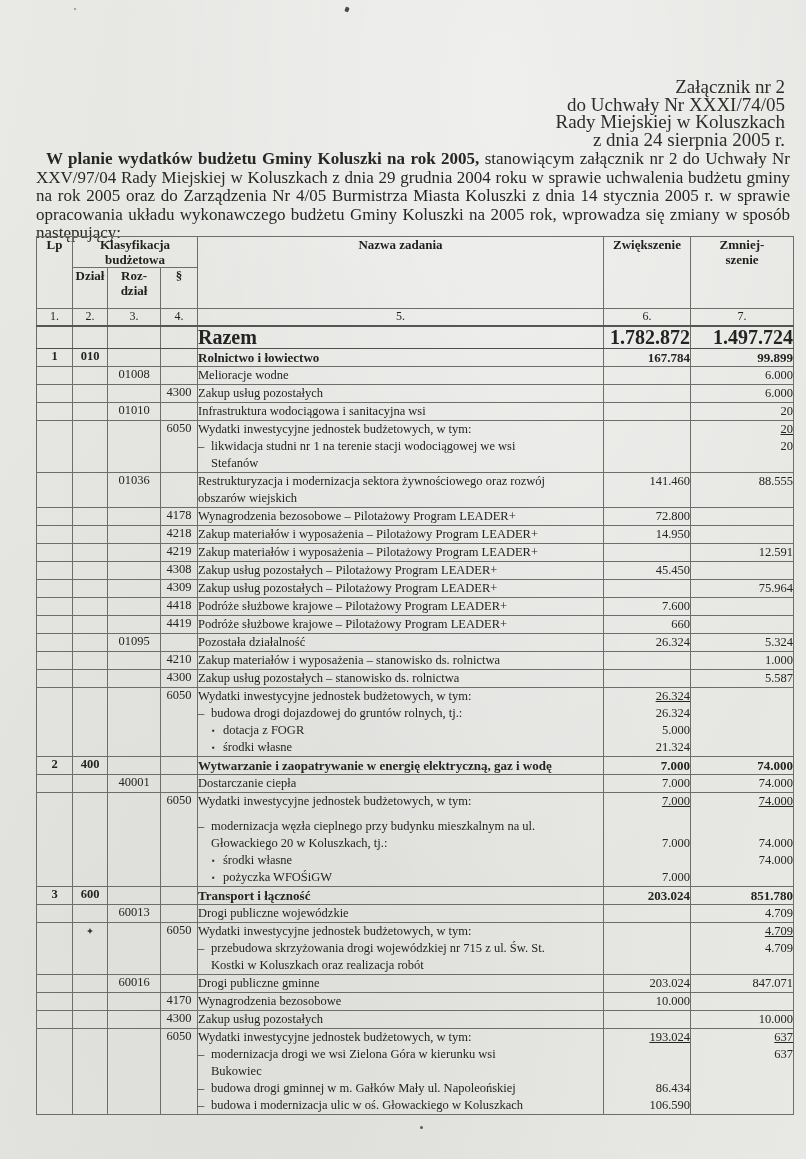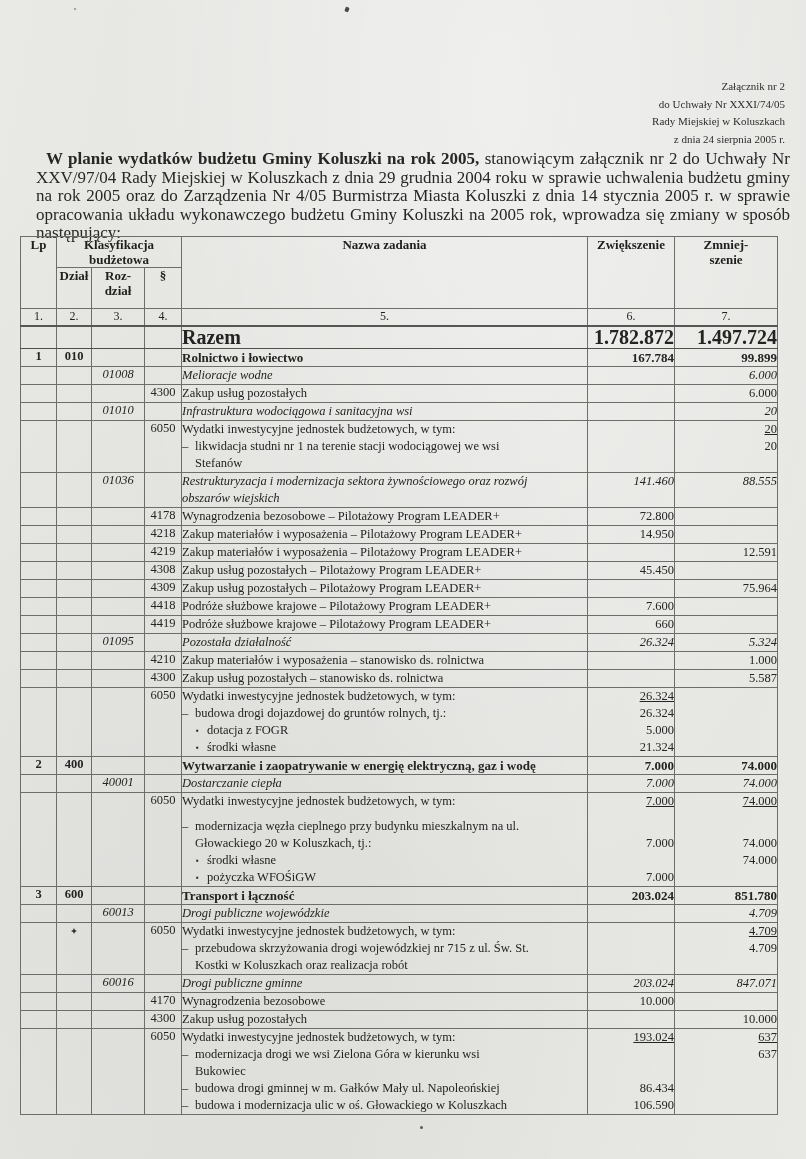--- a/index.html
+++ b/index.html
@@ -7,47 +7,47 @@
     position:relative;width:806px;height:1159px;overflow:hidden;
     background:
       radial-gradient(ellipse at 62% 8%, rgba(255,255,255,.45) 0%, rgba(255,255,255,0) 55%),
       radial-gradient(ellipse at 15% 80%, rgba(0,0,0,.03) 0%, rgba(0,0,0,0) 60%),
       linear-gradient(100deg,#e9e9e6 0%,#e3e3e0 50%,#e8e8e5 100%);
     font-family:"Liberation Serif","DejaVu Serif",serif;
     color:#262624;
   }
   
   .docref{position:absolute;top:78px;right:21px;text-align:right;
-    font-size:11px;line-height:17.5px;color:#2d2d2b;}
+    font-size:19px;line-height:17.5px;color:#2d2d2b;}
   
   .intro{position:absolute;top:150px;left:36px;width:754px;margin:0;
     font-size:17px;line-height:18.5px;text-align:justify;text-indent:10px;color:#272725;}
   .intro b{font-weight:bold;}
   
-  table.budget{position:absolute;top:236px;left:20px;width:757px;
+  table.budget{position:absolute;top:236px;left:36px;width:757px;
     border-collapse:collapse;table-layout:fixed;font-size:12.5px;color:#242422;}
   table.budget th,table.budget td{border:1px solid #6d6d69;padding:0;vertical-align:top;}
   thead th{font-weight:bold;text-align:center;vertical-align:middle;font-size:13px;line-height:15px;color:#1f1f1d;}
   thead tr.h1 th{height:58px;}
   thead tr.h2 th{height:40px;}
   thead tr.numrow th{font-weight:normal;font-size:12px;height:16px;line-height:15px;border-bottom:2px solid #565652;}
   tbody td{padding-top:1px;padding-bottom:1px;}
   .c-lp,.c-dzial,.c-rozdzial,.c-par{text-align:center;}
   .c-name{padding-left:7px;padding-right:4px;}
   .c-zw,.c-zm{text-align:right;padding-right:9px;padding-left:2px;}
   .line{min-height:17px;line-height:17px;white-space:nowrap;}
   .line.gap{min-height:8px;height:8px;}
   .mk{display:inline-block;width:13px;}
   .mkb{display:inline-block;width:11px;margin-left:14px;font-size:8px;vertical-align:1px;}
   .cont{padding-left:13px;}
   .it{}
   .u{text-decoration:underline;}
   tr.b{font-weight:bold;}
   tr.b .c-name,tr.b .c-zw,tr.b .c-zm{font-size:13px;}
-  tr.i{font-style:italic;margin-left:22px;}
+  tr.i{margin-left:22px;}
   tr.big .line{min-height:21px;line-height:21px;font-size:20px;}
   tr.big td{border-bottom:1.5px solid #504f4c;}
   tbody tr:first-child td{border-top:1.5px solid #504f4c;}
   
   .artifact{position:absolute;border-radius:50%;}
   .a1{left:345px;top:7px;width:4px;height:5px;background:#4a4a46;border-radius:30%;transform:rotate(20deg);}
   .a2{left:420px;top:1126px;width:3px;height:3px;background:#595955;}
   .a3{left:74px;top:8px;width:2px;height:2px;background:#8a8a86;}
   .stray{display:inline-block;width:6px;height:6px;margin-top:5px;background:#32322f;
     clip-path:polygon(50% 0,66% 34%,100% 50%,66% 66%,50% 100%,34% 66%,0 50%,34% 34%);}

